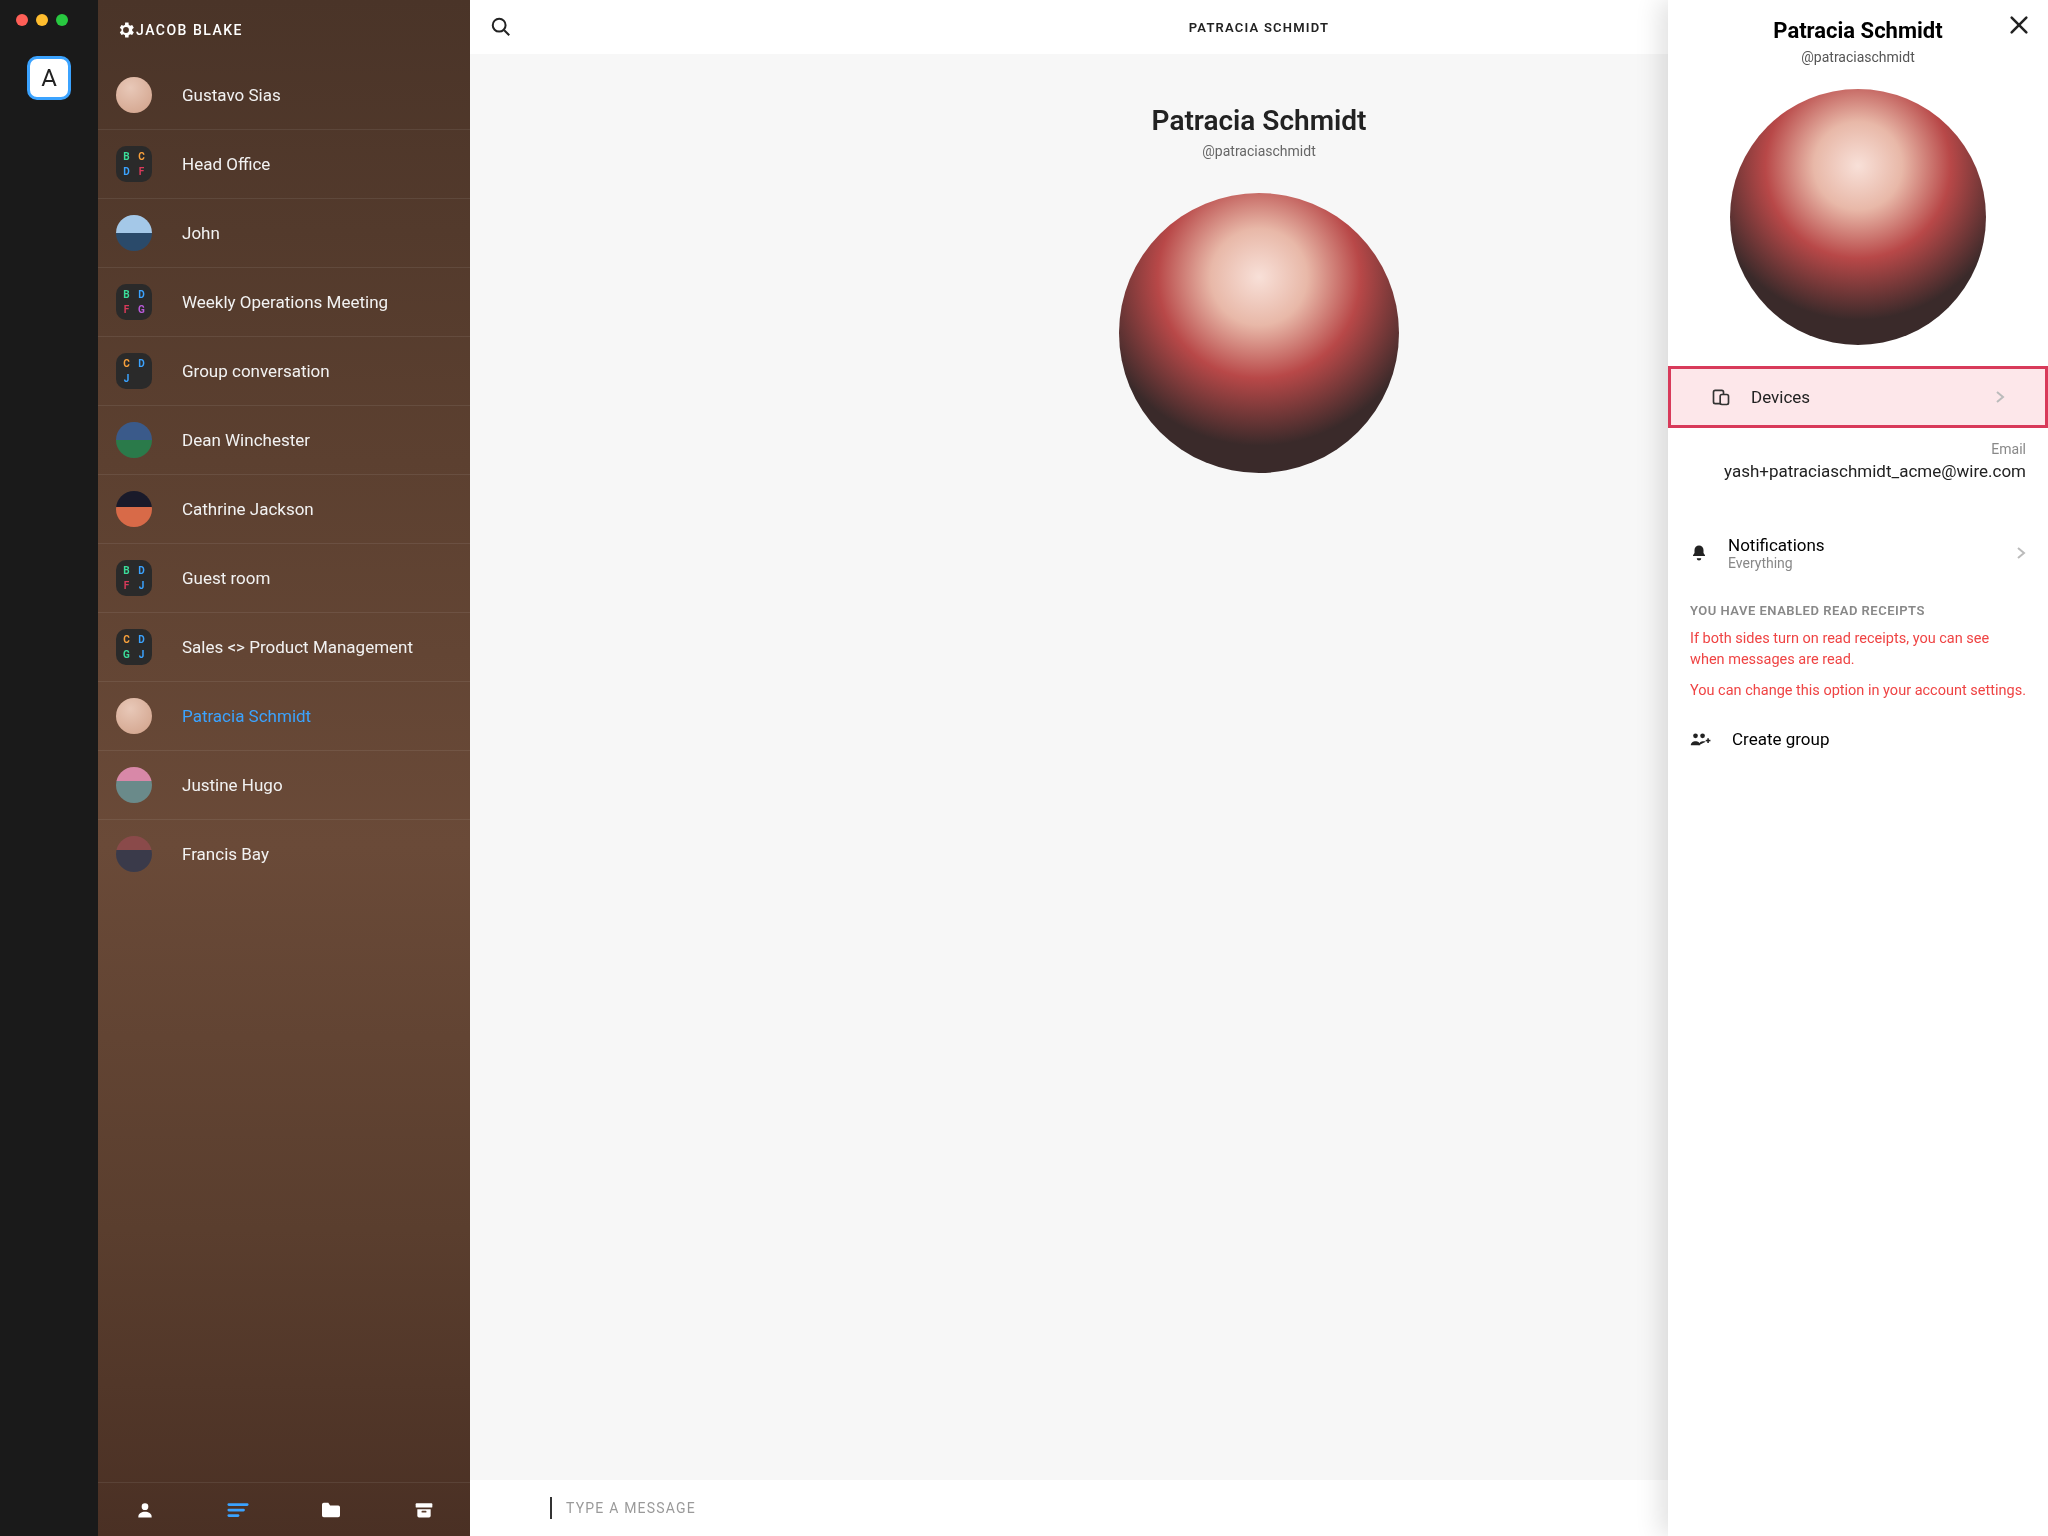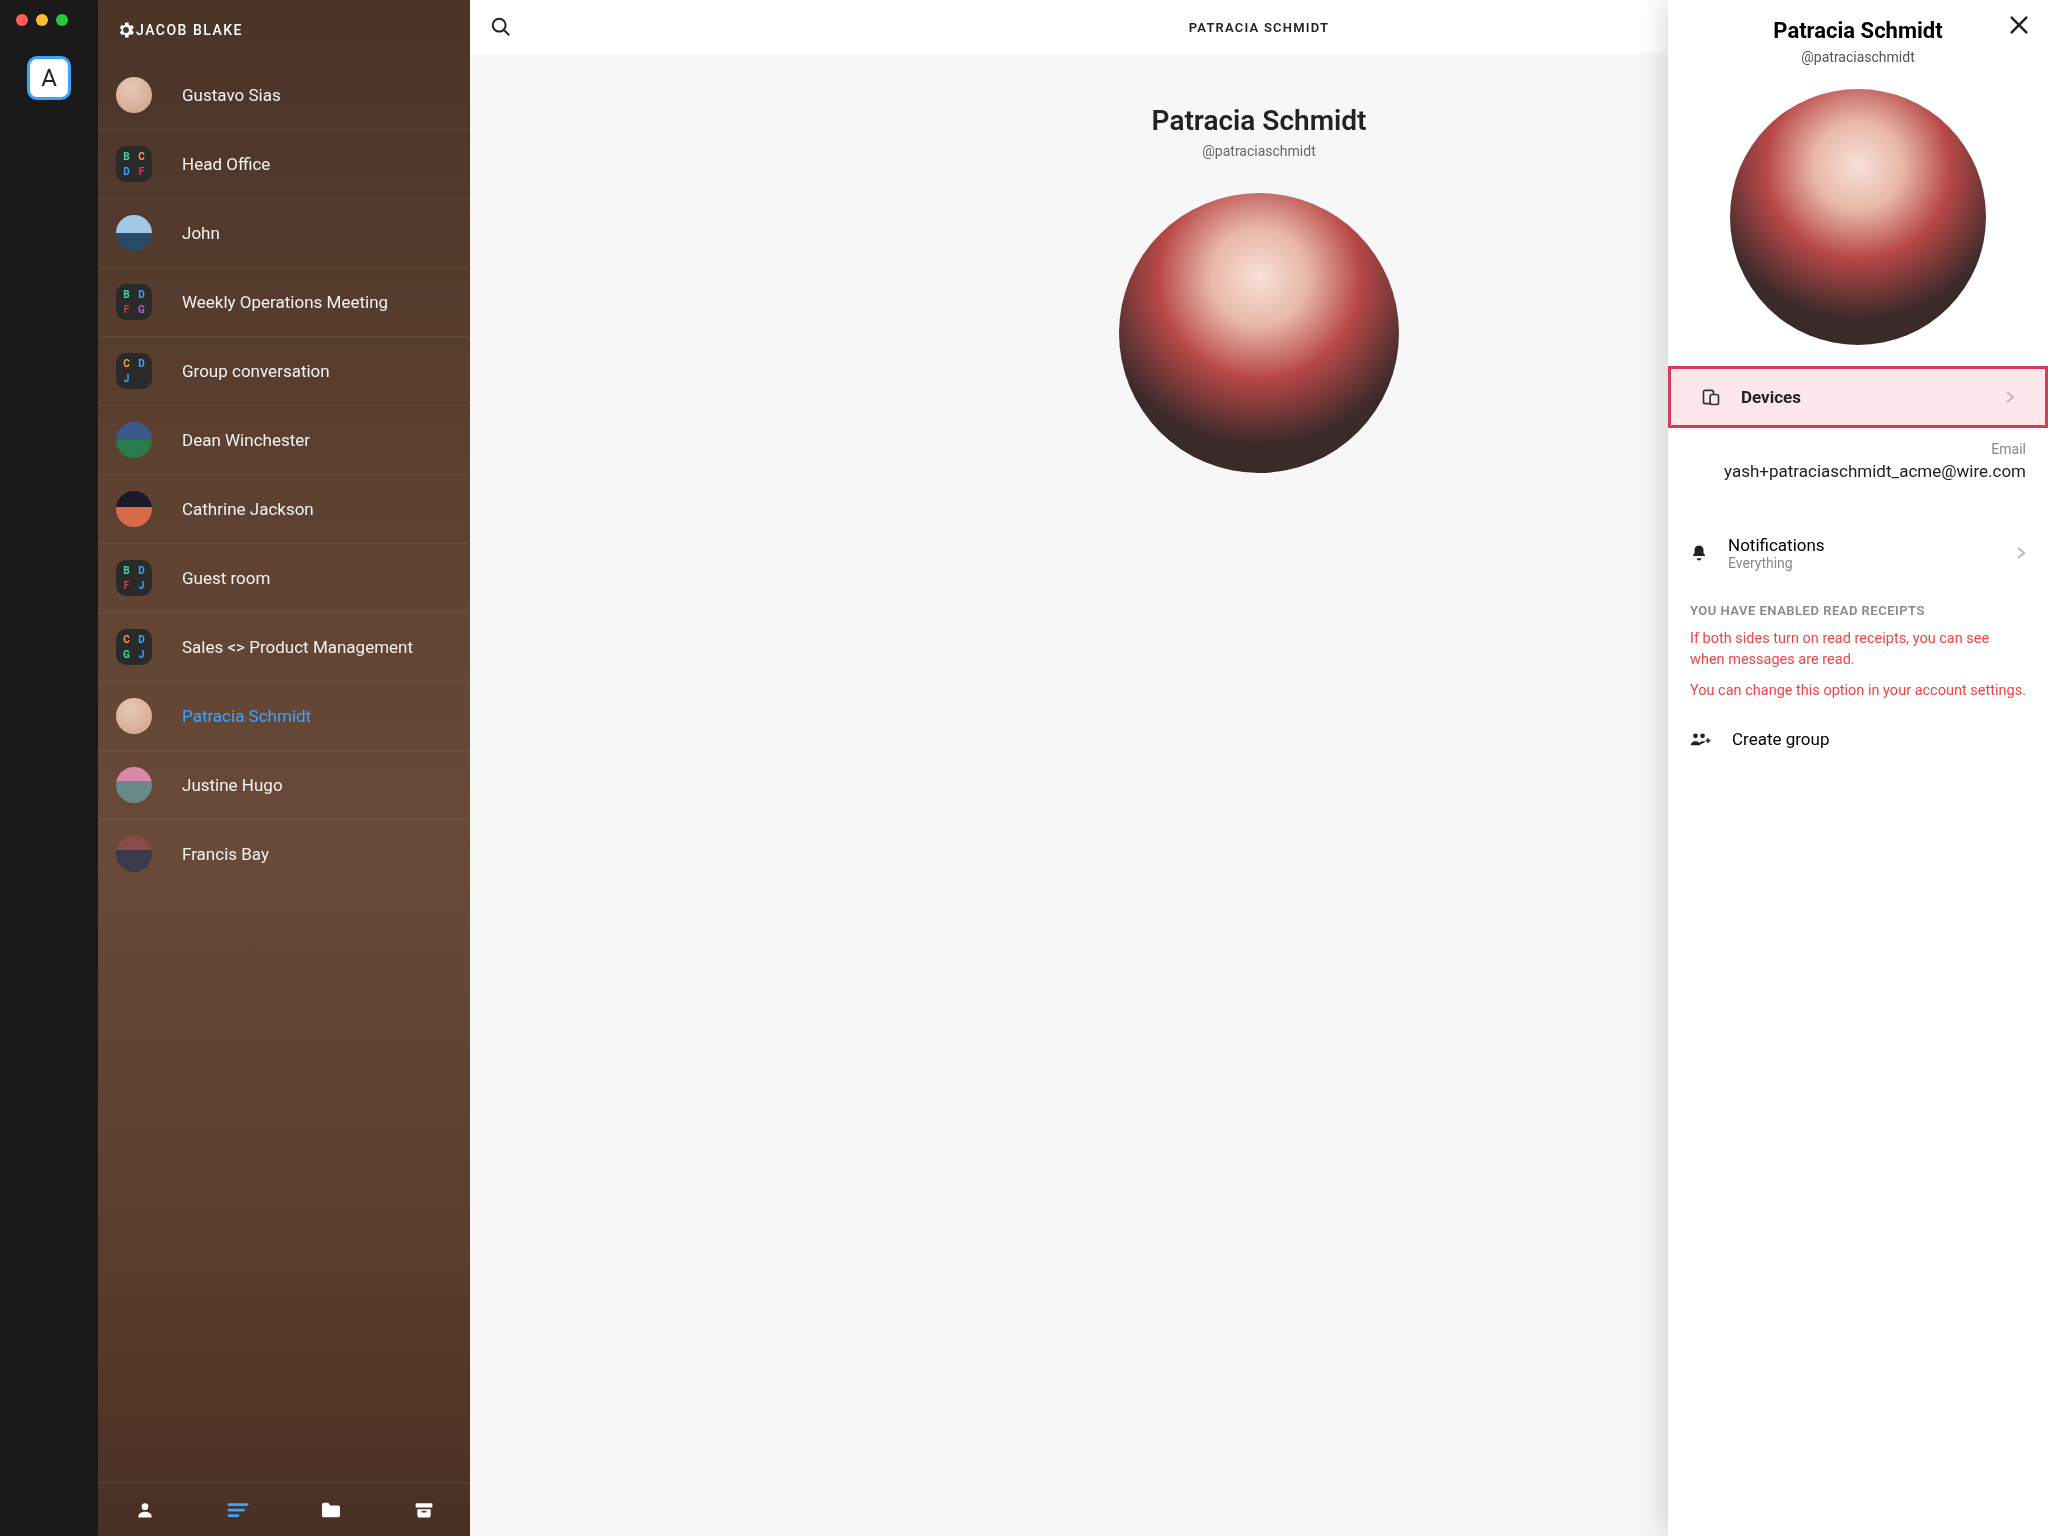--- a/index.html
+++ b/index.html
@@ -48,21 +48,21 @@
 .compose-cursor { width:2px; height:22px; background:#333; margin-right:14px; }
 .compose-ph { font-size:14px; letter-spacing:1.2px; color:#9a9a9a; }
 
 
 .panel { position:absolute; top:0; right:0; bottom:0; width:380px; background:#fff; box-shadow:-8px 0 24px rgba(0,0,0,0.12); display:flex; flex-direction:column; padding:18px 0 0 0; overflow:hidden; }
 .panel-close { position:absolute; top:14px; right:18px; cursor:pointer; }
 .panel-hd { text-align:center; padding:0 20px; }
 .panel-hd h2 { font-size:22px; font-weight:700; }
 .panel-hd .handle { font-size:14px; color:#555; margin-top:6px; }
 .panel-avatar { width:256px; height:256px; border-radius:50%; margin:24px auto 24px; background:radial-gradient(circle at 50% 30%,#f8e0d8 0%,#e8b8a8 20%,#b84848 42%,#3a2a2a 70%); }
-.row { display:flex; align-items:center; padding:18px 30px; cursor:pointer;font-weight:bold; }
+.row { display:flex; align-items:center; padding:18px 40px; cursor:pointer; }
 .row.highlight { background:#fde7ea; border:3px solid #d83a5a; margin: -3px 0;}
 .row .lbl { flex:1; font-size:17px; color:#222; margin-left:20px; }
 .chev { color:#bbb; }
 .section { padding:16px 22px 10px;text-align:right; }
 .section .k { font-size:14px; color:#888; }
 .section .v { font-size:17px; color:#222; margin-top:4px; word-break:break-all; }
 .notif-row { display:flex; align-items:center; padding:14px 22px; cursor:pointer; }
 .notif-txt { flex:1; margin-left:20px; }
 .notif-txt .t1 { font-size:17px; }
 .notif-txt .t2 { font-size:14px; color:#888; }
@@ -206,20 +206,24 @@
         <line x1="15.5" y1="15.5" x2="21" y2="21"></line>
       </svg>
     <div class="main-title">PATRACIA SCHMIDT</div>
     <div style="width:22px"></div>
   </div>
   <div class="main-body">
     <div class="contact-name">Patracia Schmidt</div>
     <div class="contact-handle">@patraciaschmidt</div>
     <div class="big-avatar"></div>
   </div>
+  <div class="compose">
+    <div class="compose-cursor"></div>
+    <div class="compose-ph">TYPE A MESSAGE</div>
+  </div>
 
   <div class="panel">
     <svg class="panel-close" width="22" height="22" viewBox="0 0 24 24" stroke="#222" stroke-width="2.8" stroke-linecap="round">
         <line x1="4" y1="4" x2="20" y2="20"></line>
         <line x1="20" y1="4" x2="4" y2="20"></line>
       </svg>
     <div class="panel-hd">
       <h2>Patracia Schmidt</h2>
       <div class="handle">@patraciaschmidt</div>
     </div>

